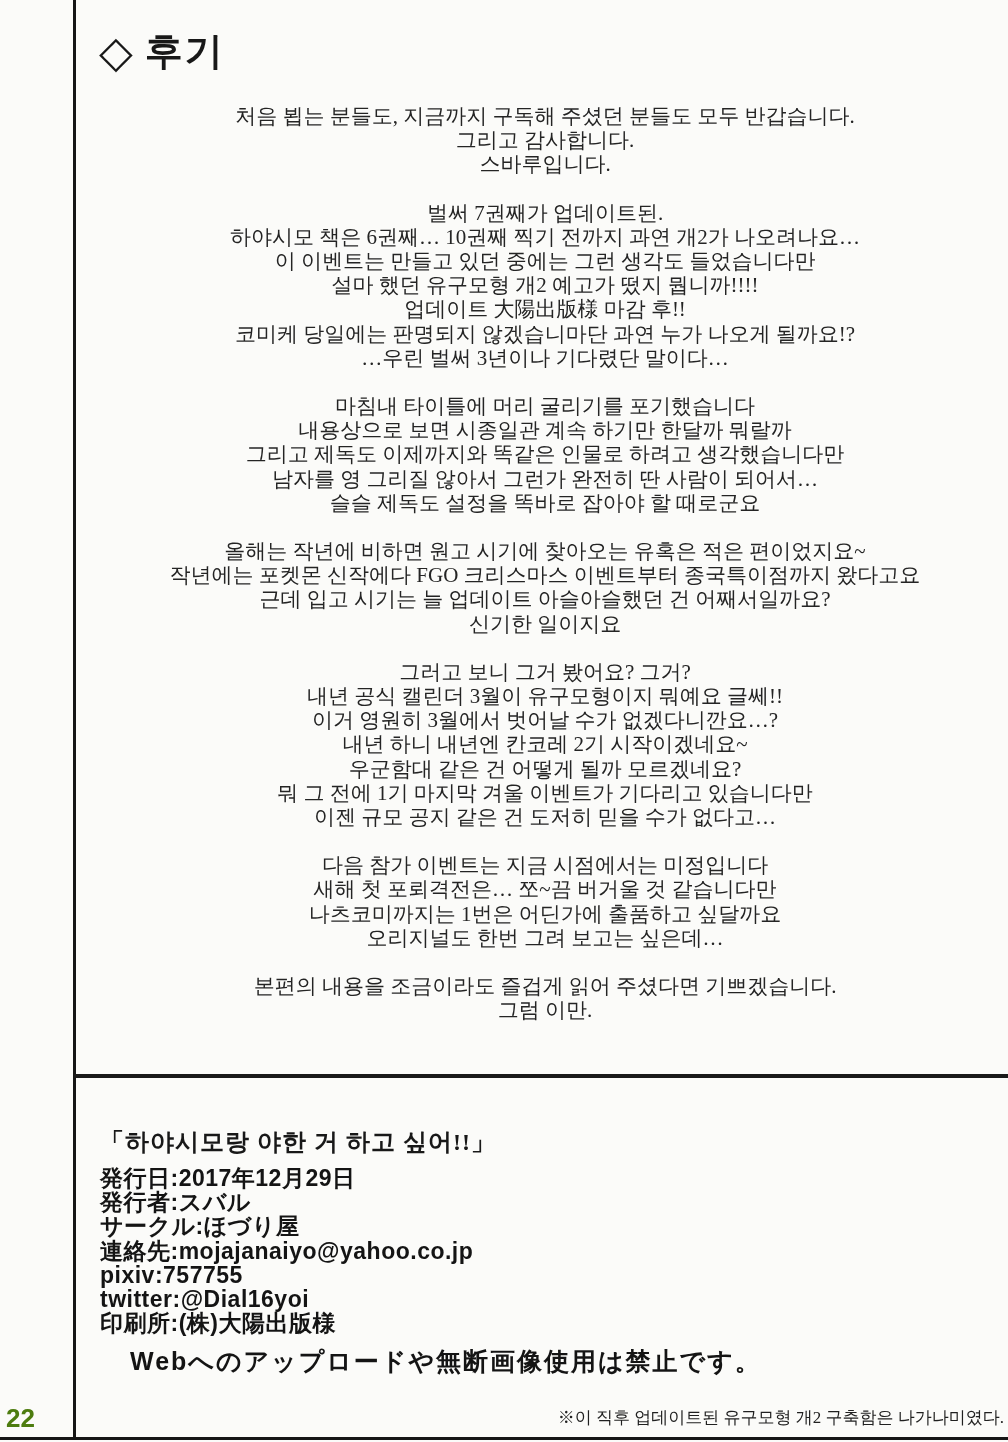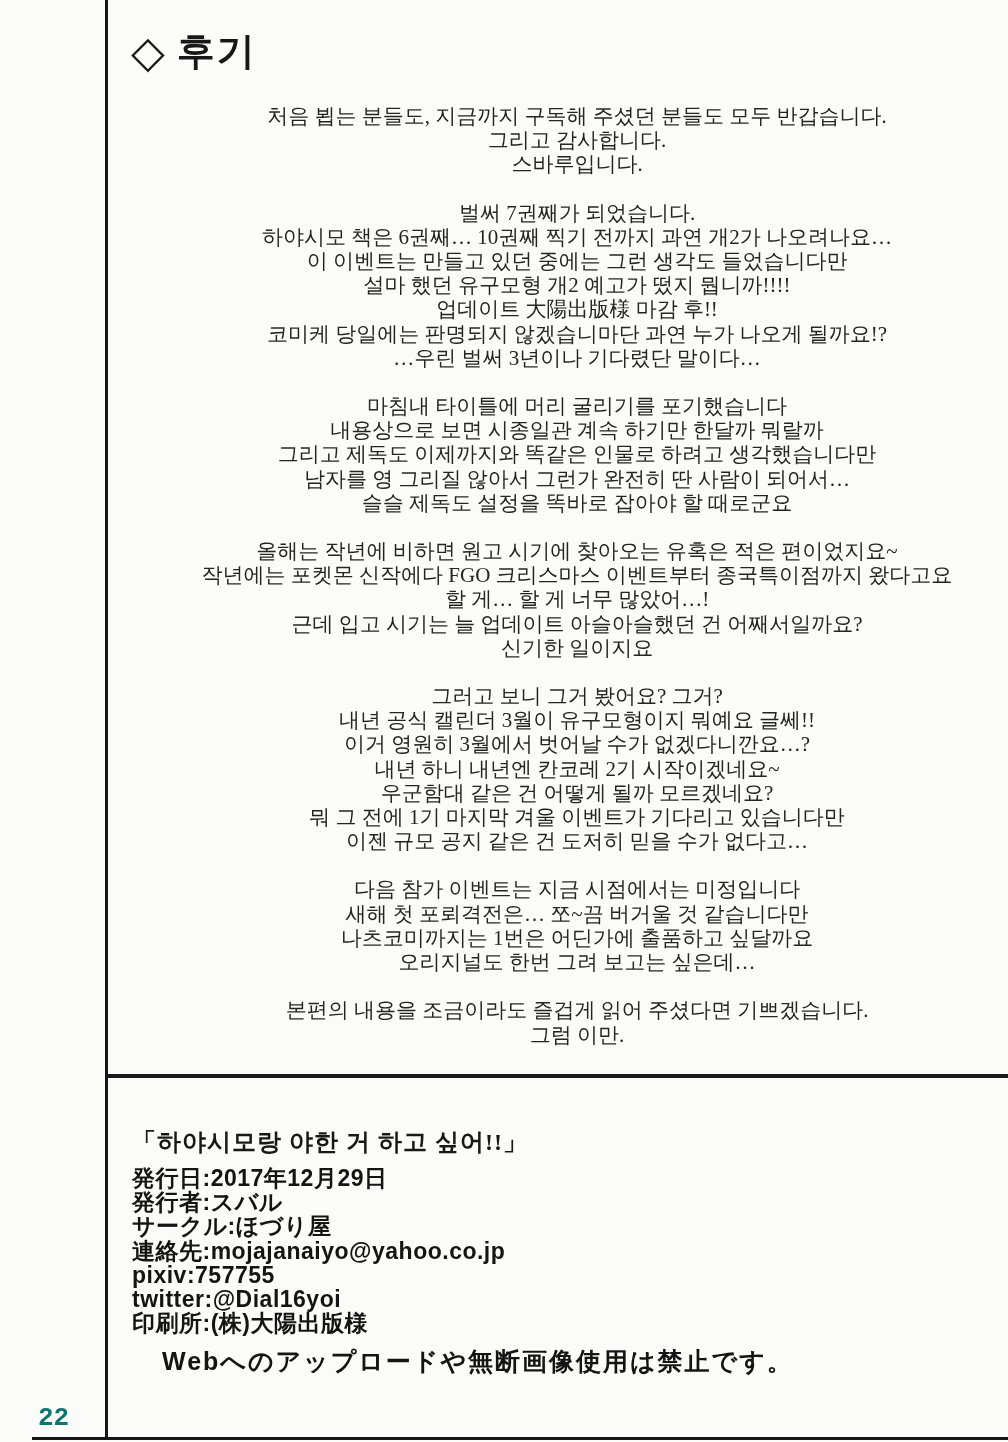--- a/index.html
+++ b/index.html
@@ -10,21 +10,20 @@
     width: 1008px;
     height: 1442px;
     background: #fbfbf9;
     position: relative;
     overflow: hidden;
     color: #1e1e1e;
   }
   .page {
     position: absolute;
     inset: 0;
-    margin-left: 32px;
   }
   
   .v-rule {
     position: absolute;
     left: 73px;
     top: 0;
     width: 3px;
     height: 1440px;
     background: #161616;
   }
@@ -111,24 +110,24 @@
     font-size: 25px;
     font-weight: 700;
     letter-spacing: 2px;
     color: #141414;
     white-space: nowrap;
   }
   .page-number {
     position: absolute;
     left: 6px;
     top: 1403px;
-    font-family: Liberation Mono, monospace;
+    font-family: Liberation Sans, sans-serif;
     font-size: 26px;
     font-weight: 700;
-    color: #0f766e;
+    color: #4d7c0f;
   }
   .footer-note {
     position: absolute;
     right: 4px;
     top: 1406px;
     font-family: "Liberation Serif", "DejaVu Serif", serif;
     font-size: 17px;
     color: #202020;
     white-space: nowrap;
   }
@@ -144,39 +143,38 @@
     <span class="diamond">◇</span><span>후기</span>
   </div>
 
   <div class="afterword-body">
       <div class="paragraph">
         <div class="body-line">처음 뵙는 분들도, 지금까지 구독해 주셨던 분들도 모두 반갑습니다.</div>
         <div class="body-line">그리고 감사합니다.</div>
         <div class="body-line">스바루입니다.</div>
       </div>
       <div class="paragraph">
-        <div class="body-line">벌써 7권째가 되었습니다.</div>
+        <div class="body-line">벌써 7권째가 업데이트된.</div>
         <div class="body-line">하야시모 책은 6권째… 10권째 찍기 전까지 과연 개2가 나오려나요…</div>
         <div class="body-line">이 이벤트는 만들고 있던 중에는 그런 생각도 들었습니다만</div>
         <div class="body-line">설마 했던 유구모형 개2 예고가 떴지 뭡니까!!!!</div>
         <div class="body-line">업데이트 大陽出版様 마감 후!!</div>
         <div class="body-line">코미케 당일에는 판명되지 않겠습니마단 과연 누가 나오게 될까요!?</div>
         <div class="body-line">…우린 벌써 3년이나 기다렸단 말이다…</div>
       </div>
       <div class="paragraph">
         <div class="body-line">마침내 타이틀에 머리 굴리기를 포기했습니다</div>
         <div class="body-line">내용상으로 보면 시종일관 계속 하기만 한달까 뭐랄까</div>
         <div class="body-line">그리고 제독도 이제까지와 똑같은 인물로 하려고 생각했습니다만</div>
         <div class="body-line">남자를 영 그리질 않아서 그런가 완전히 딴 사람이 되어서…</div>
         <div class="body-line">슬슬 제독도 설정을 똑바로 잡아야 할 때로군요</div>
       </div>
       <div class="paragraph">
         <div class="body-line">올해는 작년에 비하면 원고 시기에 찾아오는 유혹은 적은 편이었지요~</div>
         <div class="body-line">작년에는 포켓몬 신작에다 FGO 크리스마스 이벤트부터 종국특이점까지 왔다고요</div>
-        <div class="body-line">할 게… 할 게 너무 많았어…!</div>
         <div class="body-line">근데 입고 시기는 늘 업데이트 아슬아슬했던 건 어째서일까요?</div>
         <div class="body-line">신기한 일이지요</div>
       </div>
       <div class="paragraph">
         <div class="body-line">그러고 보니 그거 봤어요? 그거?</div>
         <div class="body-line">내년 공식 캘린더 3월이 유구모형이지 뭐예요 글쎄!!</div>
         <div class="body-line">이거 영원히 3월에서 벗어날 수가 없겠다니깐요…?</div>
         <div class="body-line">내년 하니 내년엔 칸코레 2기 시작이겠네요~</div>
         <div class="body-line">우군함대 같은 건 어떻게 될까 모르겠네요?</div>
         <div class="body-line">뭐 그 전에 1기 마지막 겨울 이벤트가 기다리고 있습니다만</div>
@@ -205,16 +203,17 @@
       <div class="colophon-line">連絡先:mojajanaiyo@yahoo.co.jp</div>
       <div class="colophon-line">pixiv:757755</div>
       <div class="colophon-line">twitter:@Dial16yoi</div>
       <div class="colophon-line">印刷所:(株)大陽出版様</div>
     </div>
 
   <div class="colophon-warning">Webへのアップロードや無断画像使用は禁止です。</div>
 
   <div class="page-number">22</div>
 
+  <div class="footer-note">※이 직후 업데이트된 유구모형 개2 구축함은 나가나미였다.</div>
 
   <div class="h-rule-bottom"></div>
 
 </div>
 
 </body></html>

